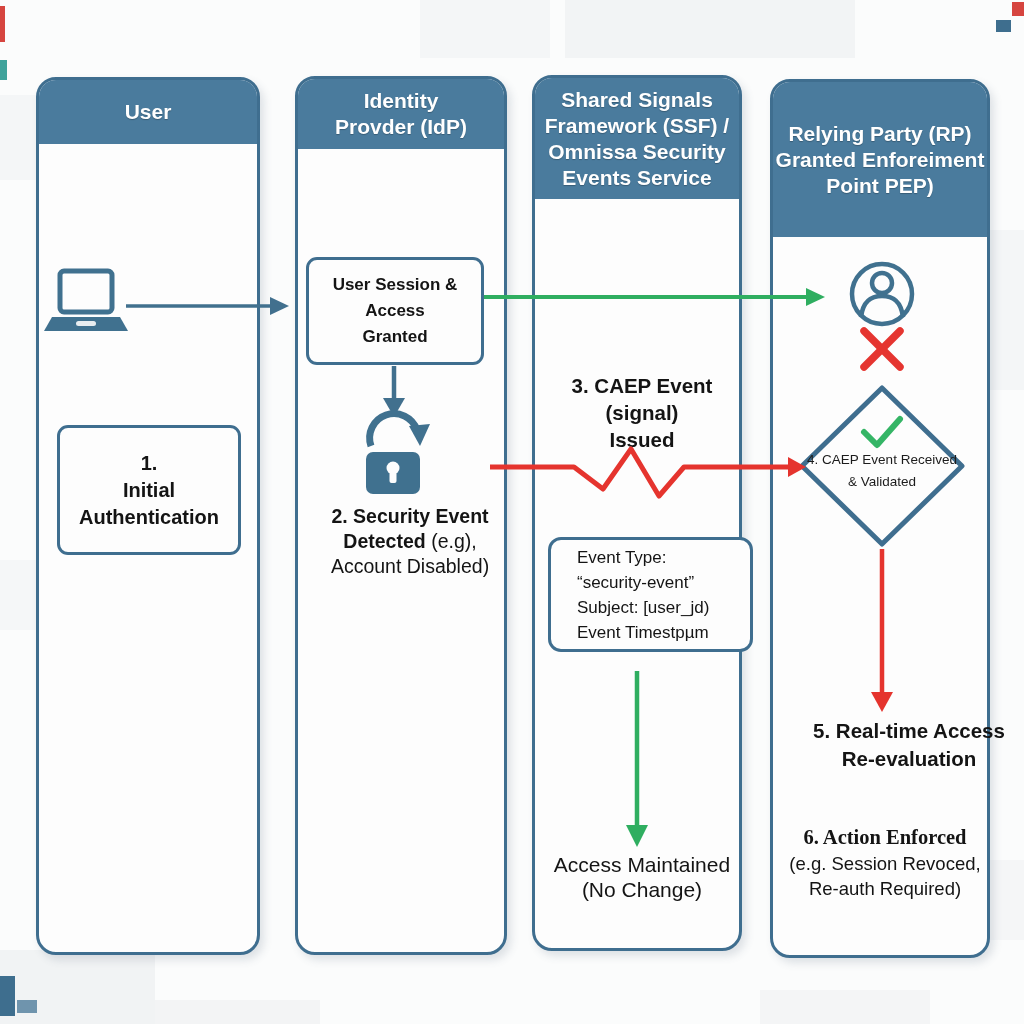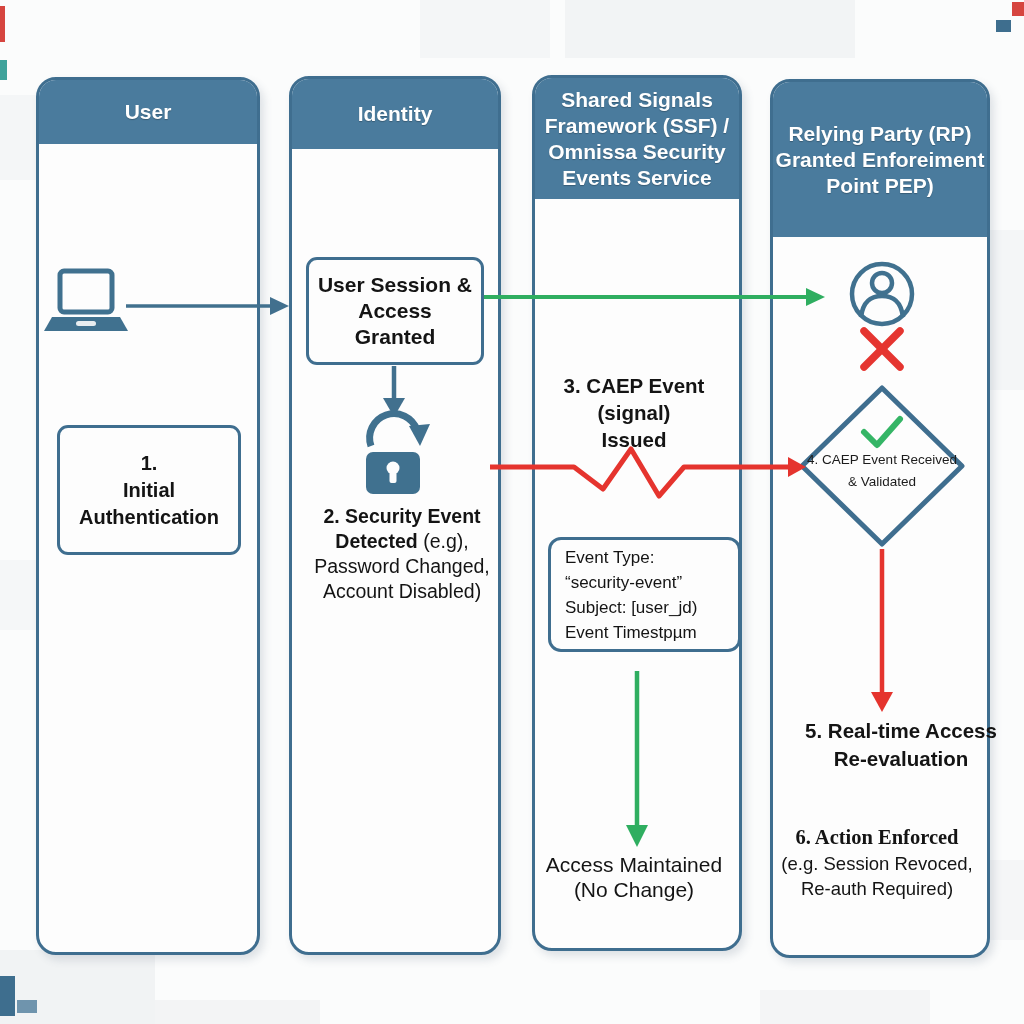--- a/index.html
+++ b/index.html
@@ -17,21 +17,21 @@
     width:100%; background:#4a7b9d; color:#ffffff; font-weight:bold;
     font-size:21px; line-height:26px; text-align:center;
     display:flex; flex-direction:column; justify-content:center;
     text-shadow:0 1px 1px rgba(0,0,0,.25);
   }
   .node-box {
     position:absolute; background:#fdfdfd; border:3px solid #3f6e8f;
     border-radius:11px; display:flex; flex-direction:column; justify-content:center;
     text-align:center; font-weight:bold; font-size:20px; line-height:27px; color:#141414;
   }
-  .txt { position:absolute; text-align:center; color:#141414; }
+  .txt { position:absolute; text-align:center; color:#141414;margin-left:8px; }
   .bold { font-weight:bold; }
   .svg-layer { position:absolute; left:0; top:0; pointer-events:none; }
   .diamond-label {
     position:absolute; left:786px; top:449px; width:192px; text-align:center;
     font-size:13.5px; line-height:22px; color:#1c1c1c;
   }
 </style>
 </head>
 <body>
 
@@ -55,23 +55,24 @@
     <div class="bg-tile" style="left:1012px;top:2px;width:12px;height:14px;background:#d6453f;"></div>
     <div class="bg-tile" style="left:996px;top:20px;width:15px;height:12px;background:#3e6e8e;"></div>
   </div>
 
   <div class="lane" style="left:36px;top:77px;width:218px;height:872px;">
     <div class="lane-header" style="height:64px;">
       <div>User</div>
     </div>
   </div>
 
-  <div class="lane" style="left:289px;top:76px;width:206px;height:873px;">
+  <div class="lane" style="left:295px;top:76px;width:206px;height:873px;">
     <div class="lane-header" style="height:70px;">
       <div>Identity</div>
+      <div>Provder (IdP)</div>
     </div>
   </div>
 
   <div class="lane" style="left:532px;top:75px;width:204px;height:870px;">
     <div class="lane-header" style="height:121px;">
       <div>Shared Signals</div>
       <div>Framework (SSF) /</div>
       <div>Omnissa Security</div>
       <div>Events Service</div>
     </div>
@@ -84,40 +85,39 @@
       <div>Point PEP)</div>
     </div>
   </div>
 
   <div class="node-box" style="left:57px;top:425px;width:178px;height:124px;">
     <div>1.</div>
     <div>Initial</div>
     <div>Authentication</div>
   </div>
 
-  <div class="node-box" style="left:306px;top:257px;width:172px;height:102px;font-size:21px;line-height:26px;">
+  <div class="node-box" style="left:306px;top:257px;width:172px;height:102px;font-size:17px;line-height:26px;">
     <div>User Session &amp;</div>
     <div>Access</div>
     <div>Granted</div>
   </div>
 
   <div class="txt" style="left:289px;top:504px;width:212px;font-size:19.5px;line-height:25px;padding-left:7px;">
     <div class="bold">2. Security Event</div>
     <div><span class="bold">Detected</span><span> (e.g),</span></div>
-    <div>Password Changed,</div>
     <div>Account Disabled)</div>
   </div>
 
   <div class="txt bold" style="left:532px;top:372px;width:204px;font-size:20.5px;line-height:27px;">
     <div>3. CAEP Event</div>
     <div>(signal)</div>
     <div>Issued</div>
   </div>
 
-  <div class="node-box" style="left:548px;top:537px;width:173px;height:109px;font-weight:normal;font-size:17px;line-height:25px;text-align:left;padding-left:14px;align-items:flex-start;border-radius:13px;border-width:3.5px;">
+  <div class="node-box" style="left:548px;top:537px;width:173px;height:109px;font-weight:normal;font-size:17px;line-height:25px;text-align:left;padding-left:26px;align-items:flex-start;border-radius:13px;border-width:3.5px;">
     <div>Event Type:</div>
     <div>“security-event”</div>
     <div>Subject: [user_jd)</div>
     <div>Event Timestpµm</div>
   </div>
 
   <div class="txt" style="left:532px;top:852px;width:204px;font-size:21px;line-height:25px;">
     <div>Access Maintained</div>
     <div>(No Change)</div>
   </div>

